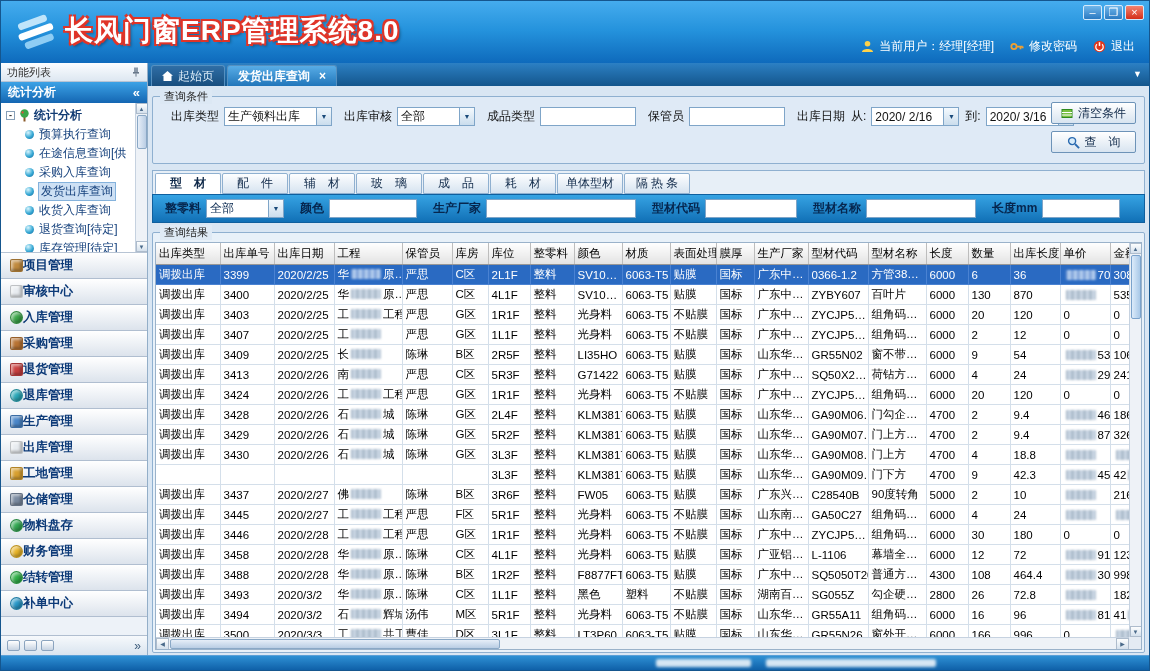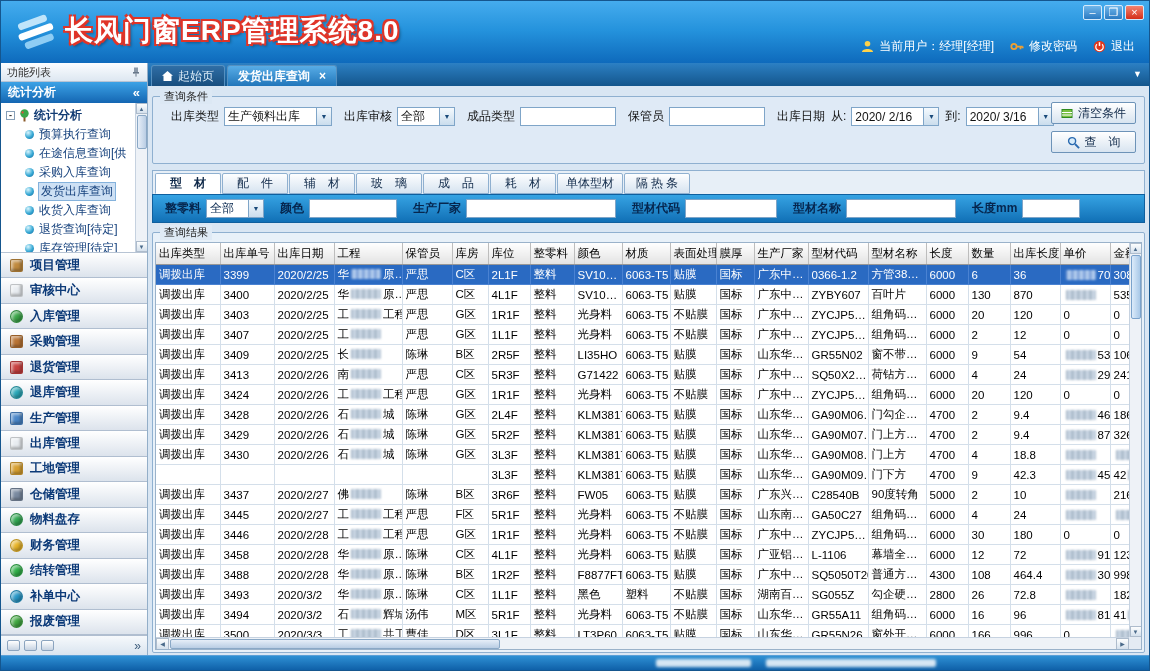--- a/index.html
+++ b/index.html
@@ -31,21 +31,21 @@
   .expander{width:9px;height:9px;border:1px solid #88a0b8;background:#fff;font-size:9px;line-height:7px;text-align:center;color:#333;flex:none;}
   .tree-item{display:flex;align-items:center;gap:5px;font-size:12px;color:#14407c;height:19px;padding-left:19px;}
   .tree-bullet{width:9px;height:9px;border-radius:50%;flex:none;
     background:radial-gradient(circle at 35% 30%,#d9f5fd,#36a8d4 55%,#14669a);}
   .tree-label{white-space:nowrap;overflow:hidden;}
   .tree-item.active .tree-label{background:#cde0f4;outline:1px solid #84b2dc;padding:0 2px;}
   .tree-scroll{position:absolute;right:0;top:0;bottom:0;width:12px;background:#eef2f7;border-left:1px solid #c6d2e0;display:flex;flex-direction:column;align-items:center;}
   .sb-arrow{width:12px;height:11px;font-size:6px;line-height:11px;text-align:center;color:#4a6a8a;background:linear-gradient(#fdfefe,#d4e0ec);border:1px solid #aebccc;}
   .tree-thumb{width:10px;height:34px;margin-top:1px;background:linear-gradient(90deg,#e6eef8,#b9cde4);border:1px solid #8aa8c6;border-radius:2px;}
   .sidebar-sections{flex:1;display:flex;flex-direction:column;min-height:0;}
-  .acc-item{flex:1;min-height:23px;max-height:26px;display:flex;align-items:center;gap:7px;padding:0 9px;
+  .acc-item{flex:1;min-height:23px;max-height:26px;display:flex;align-items:center;padding:0 9px;
     background:linear-gradient(#ffffff,#dce3ec);border-bottom:1px solid #b0bed0;font-size:12.5px;font-weight:bold;color:#0c3a78;}
   .acc-icon{width:13px;height:13px;flex:none;box-shadow:inset -2px -2px 3px rgba(0,0,0,.28),inset 2px 2px 3px rgba(255,255,255,.55);border:1px solid rgba(0,0,0,.18);}
   .acc-icon.circle{border-radius:50%;}
   .acc-icon.square{border-radius:2px;}
   .sidebar-footer{flex:none;height:20px;background:linear-gradient(#f6f9fc,#d9e4ef);border-top:1px solid #b0bed0;display:flex;align-items:center;padding:0 6px;gap:4px;}
   .mini-icon{width:13px;height:11px;background:linear-gradient(#ffffff,#c6d3e2);border:1px solid #8ba4bf;border-radius:2px;}
   .more-glyph{margin-left:auto;color:#3a5a7a;font-size:12px;}
 
   
   .content{flex:1;display:flex;flex-direction:column;min-width:0;}
@@ -61,21 +61,21 @@
   .groupbox{position:relative;border:1px solid #8fb0d0;border-radius:2px;}
   .gb-legend{position:absolute;top:-8px;left:7px;font-size:11px;color:#222;background:#dce8f4;padding:0 4px;z-index:2;}
   .query-box{flex:none;height:68px;margin-top:8px;background:#dfeaf6;padding:6px 4px 2px;}
   .q-row{height:27px;display:flex;align-items:center;font-size:12px;color:#111;position:relative;}
   .q-label{flex:none;white-space:nowrap;}
   .text-input{height:19px;border:1px solid #7fa5c8;background:#fff;font-size:12px;padding:0 3px;margin-left:5px;}
   .combo{height:19px;border:1px solid #7fa5c8;background:#fff;display:flex;align-items:center;font-size:12px;padding-left:3px;margin-left:5px;}
   .combo-value{flex:1;white-space:nowrap;overflow:hidden;}
   .combo-arrow{flex:none;width:15px;align-self:stretch;background:linear-gradient(#f5fafe,#cadded);border-left:1px solid #7fa5c8;
     display:flex;align-items:center;justify-content:center;font-size:7px;color:#1a4a7a;}
-  .w150{width:150px}.w110{width:110px}.w108{width:108px}.w96{width:96px}.w92{width:92px}.w88{width:88px}.w70{width:58px}
+  .w150{width:150px}.w110{width:110px}.w108{width:108px}.w96{width:96px}.w92{width:92px}.w88{width:88px}.w70{width:78px}
   .ml14{margin-left:14px}.ml48{margin-left:48px}.ml30{margin-left:30px}.ml28{margin-left:28px}.ml12{margin-left:12px}.ml6{margin-left:6px}
   .radio-group{display:flex;align-items:center;gap:14px;margin-left:30px;}
   .radio-opt{display:flex;align-items:center;gap:4px;}
   .radio{width:11px;height:11px;border-radius:50%;border:1px solid #567fae;background:#fff;position:relative;}
   .radio.checked::after{content:"";position:absolute;inset:2px;border-radius:50%;background:#1e62c8;}
   .query-buttons{position:absolute;right:8px;top:5px;display:flex;flex-direction:column;gap:7px;align-items:stretch;z-index:3;}
   .btn{height:22px;display:flex;align-items:center;justify-content:center;gap:5px;padding:0 9px;min-width:84px;
     background:linear-gradient(#ffffff,#d8e4f0);border:1px solid #6d93b8;border-radius:2px;font-size:12px;color:#102a4a;box-shadow:0 1px 0 rgba(255,255,255,.7) inset;}
 
   .mat-tabs{flex:none;height:24px;display:flex;align-items:flex-end;padding:2px 2px 0;background:#e7eff7;border:1px solid #8fb0d0;border-bottom:none;margin-top:6px;}
@@ -266,24 +266,20 @@
             <span class="acc-label">财务管理</span>
           </div>
           <div class="acc-item">
             <span class="acc-icon circle" style="background: rgb(48, 176, 72);"></span>
             <span class="acc-label">结转管理</span>
           </div>
           <div class="acc-item">
             <span class="acc-icon circle" style="background: rgb(40, 152, 200);"></span>
             <span class="acc-label">补单中心</span>
           </div>
-          <div class="acc-item">
-            <span class="acc-icon circle" style="background: rgb(64, 168, 64);"></span>
-            <span class="acc-label">报废管理</span>
-          </div>
         </div>
       <div class="sidebar-footer">
         <span class="mini-icon"></span>
         <span class="mini-icon"></span>
         <span class="mini-icon"></span>
         <span class="more-glyph">»</span>
       </div>
     </div>
 
     <div class="content">

